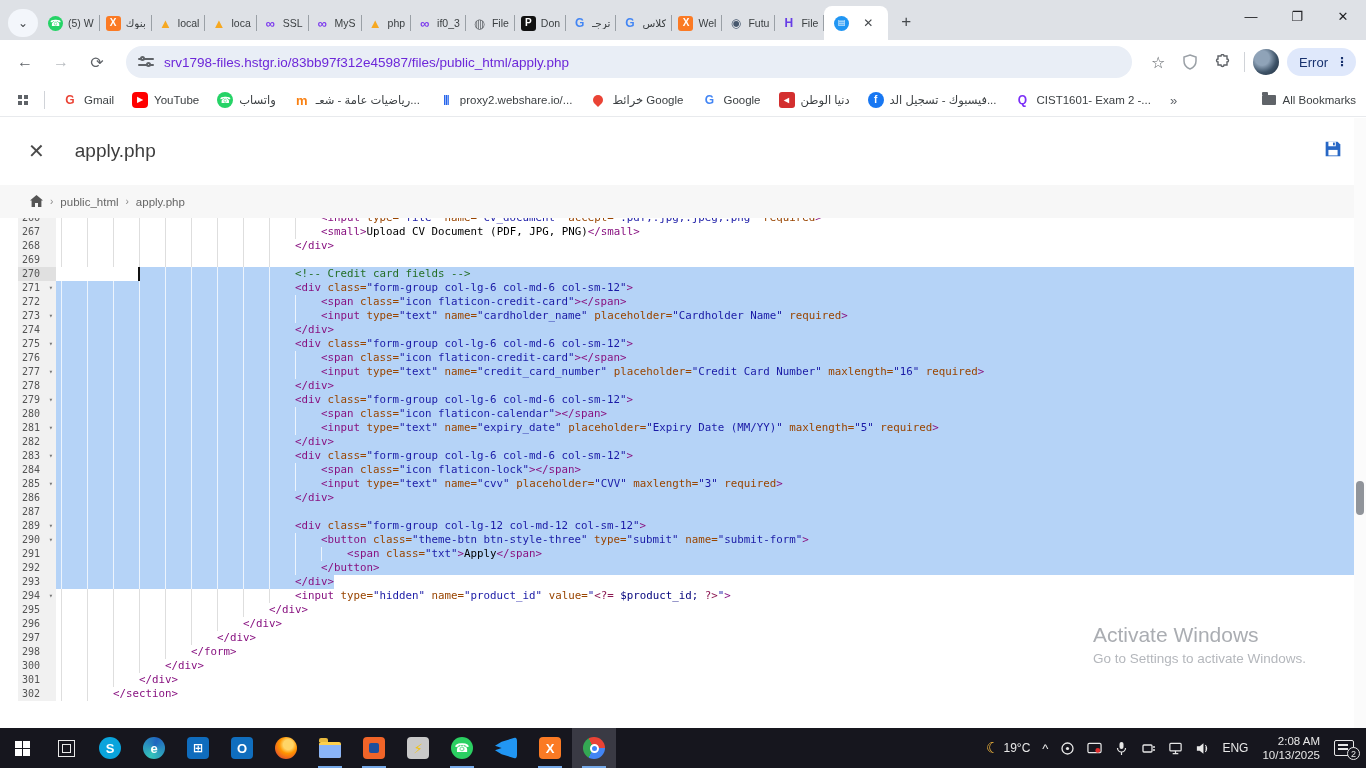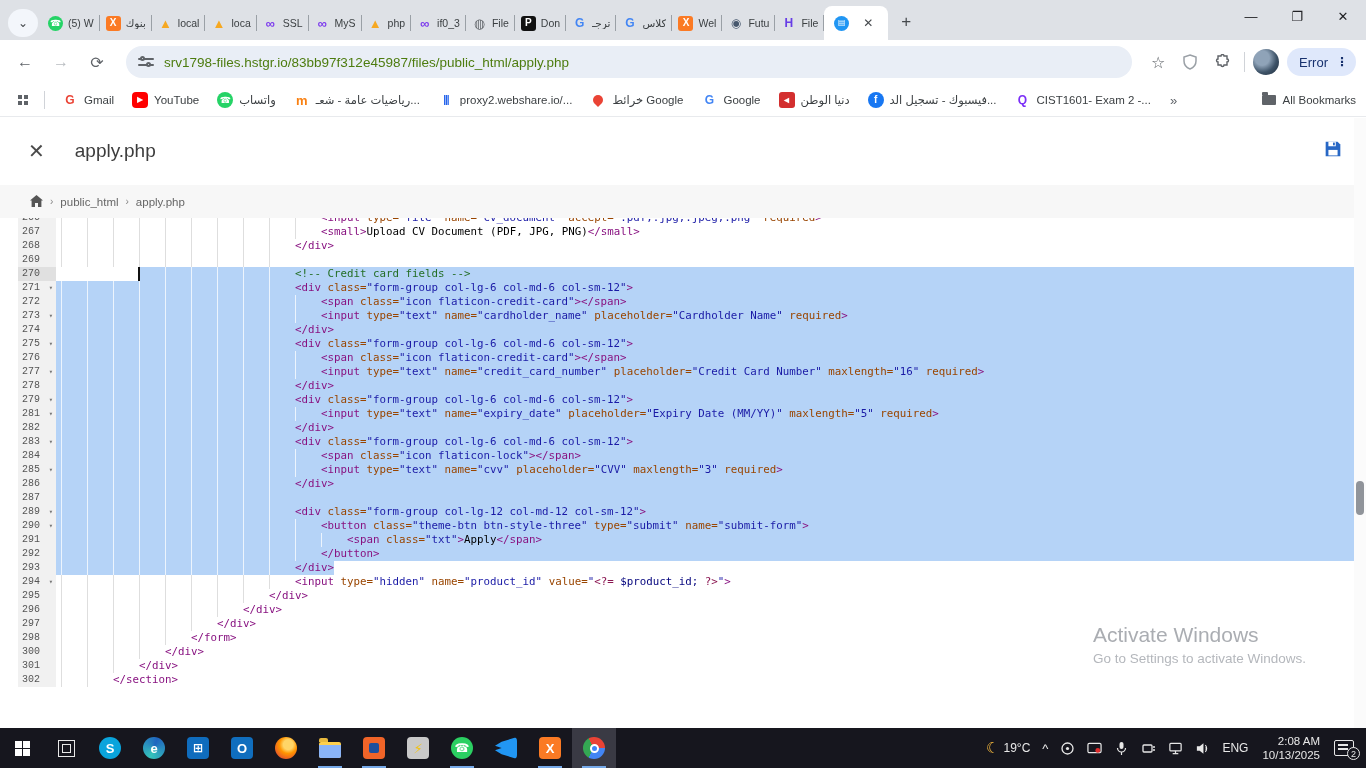--- a/index.html
+++ b/index.html
@@ -48,21 +48,21 @@
   .navbtn { width:30px; height:30px; display:flex; align-items:center; justify-content:center;
     font-size:16px; color:#5f6368; margin-right:6px; }
   .navbtn.disabled { color:#b8bcc0; }
   .omnibox { flex:1; height:32px; background:#e9eef6; border-radius:16px; display:flex; align-items:center;
     padding:0 12px; margin:0 8px; }
   .siteinfo { width:16px; height:16px; margin-right:10px; position:relative; }
   .siteinfo b { position:absolute; left:0; right:0; height:2px; background:#5f6368; border-radius:2px; }
   .siteinfo b:nth-child(1){ top:4px; } .siteinfo b:nth-child(2){ top:10px; }
   .siteinfo i { position:absolute; width:5px; height:5px; border-radius:50%; background:#e9eef6; border:2px solid #5f6368; }
   .siteinfo i:nth-child(3){ top:2px; left:2px; } .siteinfo i:nth-child(4){ top:8px; left:8px; }
-  .url { font-size:13.5px; color:#4d7c0f; white-space:nowrap; overflow:hidden; }
+  .url { font-size:13.5px; color:#6d28d9; white-space:nowrap; overflow:hidden; }
   .rightbtn { width:28px; height:28px; display:flex; align-items:center; justify-content:center; color:#5f6368; margin-left:4px; }
   .tbdivider { width:1px; height:20px; background:#d0d3d8; margin:0 8px; }
   .avatar { width:26px; height:26px; border-radius:50%;
     background:radial-gradient(circle at 35% 35%, #8fa3b8 0 30%, #3e5368 60%, #1d2a38 100%); }
   .errorchip { display:flex; align-items:center; background:#dfe8fb; border-radius:14px; height:28px;
     padding:0 8px 0 12px; margin-left:8px; color:#17316e; font-size:13px; }
   .errorchip .dots { margin-left:8px; font-weight:bold; letter-spacing:0; font-size:12px; }
 
   
   .bookmarks { height:33px; background:#fff; display:flex; align-items:center; padding:0 10px; border-bottom:1px solid #e8eaed; }
@@ -86,21 +86,21 @@
     font-size:11.5px; color:#666; }
   .breadcrumb .chev { margin:0 7px; color:#888; font-size:10px; }
   .homeic { color:#555; }
 
   
   .editor { height:510px; overflow:hidden; background:#fff; font-family:"DejaVu Sans Mono","Liberation Mono",monospace;
     font-size:10.8px; line-height:14px; position:relative; }
   .rows { margin-top:-7px; }
   .codeline { display:flex; height:14px; }
   .lmargin { width:18px; background:#fff; flex:none; }
-  .gut { width:38px; flex:none; background:#f1f1f1; color:#555; font-size:10px; padding-left:4px; position:relative;font-family:Liberation Mono, monospace; }
+  .gut { width:38px; flex:none; background:#f1f1f1; color:#555; font-size:10px; padding-left:4px; position:relative; }
   .gut.activeln { background:#e0e0e0; }
   .gut .fold { position:absolute; right:3px; top:0; font-size:7px; color:#777; }
   .code { flex:1; position:relative; white-space:pre; padding-left:5px; }
   .code.selfull { background:#b5d3f7; }
   .ind { display:inline-block; height:14px; vertical-align:top;
     background-image:repeating-linear-gradient(to right,#dedede 0 1px,transparent 1px 26px); }
   .selfull .ind, .selgrad .ind { background-image:repeating-linear-gradient(to right,rgba(255,255,255,.75) 0 1px,transparent 1px 26px); }
   .cursor { position:absolute; top:0; bottom:0; width:1.5px; background:#111; }
   .t-tag{color:#881280;} .t-attr{color:#994500;} .t-str{color:#1a1aa6;} .t-cm{color:#236e25;}
   .t-tx{color:#000;} .t-php{color:#8a1550;} .t-var{color:#05057e;}
@@ -435,20 +435,25 @@
             <div class="gut">278</div>
             <div class="code selfull"><span class="ind" style="width: 234px;"></span><span class="t-tag">&lt;/div</span><span class="t-tag">&gt;</span></div>
           </div>
           <div class="codeline">
             <div class="lmargin"></div>
             <div class="gut">279<span class="fold">▾</span></div>
             <div class="code selfull"><span class="ind" style="width: 234px;"></span><span class="t-tag">&lt;div</span><span class="t-tx"> </span><span class="t-attr">class=</span><span class="t-str">"form-group col-lg-6 col-md-6 col-sm-12"</span><span class="t-tag">&gt;</span></div>
           </div>
           <div class="codeline">
             <div class="lmargin"></div>
+            <div class="gut">280</div>
+            <div class="code selfull"><span class="ind" style="width: 260px;"></span><span class="t-tag">&lt;span</span><span class="t-tx"> </span><span class="t-attr">class=</span><span class="t-str">"icon flaticon-calendar"</span><span class="t-tag">&gt;</span><span class="t-tag">&lt;/span</span><span class="t-tag">&gt;</span></div>
+          </div>
+          <div class="codeline">
+            <div class="lmargin"></div>
             <div class="gut">281<span class="fold">▾</span></div>
             <div class="code selfull"><span class="ind" style="width: 260px;"></span><span class="t-tag">&lt;input</span><span class="t-tx"> </span><span class="t-attr">type=</span><span class="t-str">"text"</span><span class="t-tx"> </span><span class="t-attr">name=</span><span class="t-str">"expiry_date"</span><span class="t-tx"> </span><span class="t-attr">placeholder=</span><span class="t-str">"Expiry Date (MM/YY)"</span><span class="t-tx"> </span><span class="t-attr">maxlength=</span><span class="t-str">"5"</span><span class="t-tx"> </span><span class="t-attr">required</span><span class="t-tag">&gt;</span></div>
           </div>
           <div class="codeline">
             <div class="lmargin"></div>
             <div class="gut">282</div>
             <div class="code selfull"><span class="ind" style="width: 234px;"></span><span class="t-tag">&lt;/div</span><span class="t-tag">&gt;</span></div>
           </div>
           <div class="codeline">
             <div class="lmargin"></div>

